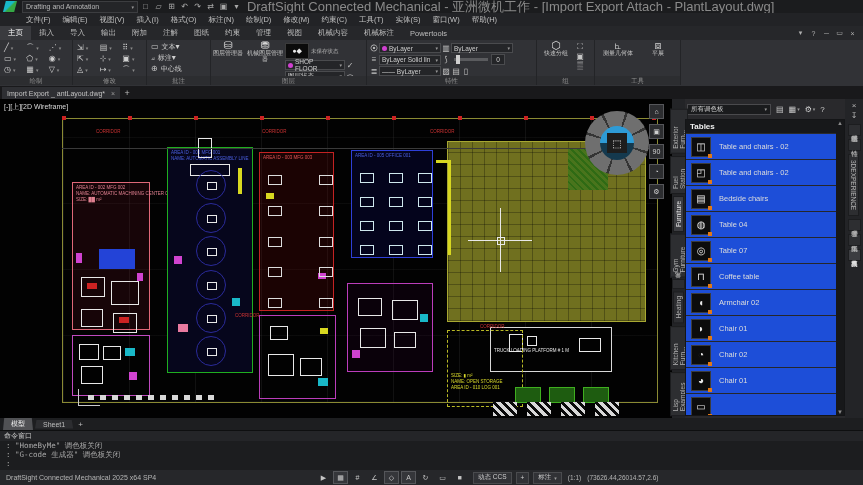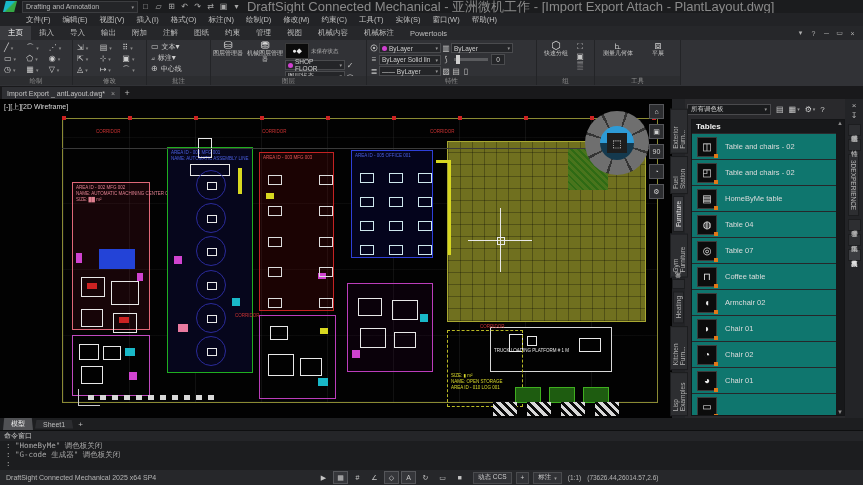--- a/index.html
+++ b/index.html
@@ -85,21 +85,21 @@
   #lstrip{width:13px;background:#232427;display:flex;flex-direction:column;align-items:center;padding-top:10px;box-sizing:border-box;}
   .ltab{writing-mode:vertical-rl;transform:rotate(180deg);font-size:6.5px;color:#b2b2b2;background:#2d2e31;
         border:1px solid #1c1d1f;padding:4px 1px;margin-bottom:2px;}
   .ltab.active{background:#3c3d41;color:#e8e8e8;}
   #pmain{width:160px;display:flex;flex-direction:column;}
   #phead{height:16px;display:flex;align-items:center;padding:2px 2px 0 2px;}
   #pcombo{width:84px;height:11px;background:#1a1b1d;border:1px solid #4a4a4d;font-size:6.5px;color:#cfcfcf;
           display:flex;align-items:center;justify-content:space-between;padding:0 3px;box-sizing:border-box;}
   .phicon{font-size:8px;color:#cfcfcf;margin-left:5px;display:flex;align-items:center;}
   .phicon .car{font-size:5px;margin-left:1px;color:#9a9a9a;}
-  #plist{flex:1;background:#0f766e;margin:2px 0 2px 6px;border:1px solid #141517;overflow:hidden;position:relative;}
+  #plist{flex:1;background:#1d4ed8;margin:2px 0 2px 0;border:1px solid #141517;overflow:hidden;position:relative;}
   .psec{font-size:8px;font-weight:bold;color:#f0f0f0;background:#17181a;padding:2px 4px;border-bottom:1px solid #2a2b2e;}
   .pitem{height:25px;display:flex;align-items:center;border-bottom:1px solid #26272a;padding-left:5px;}
   .thumb{width:18px;height:18px;background:#0c0c0c;border:1px solid #3c3c3c;position:relative;flex:none;
          display:flex;align-items:center;justify-content:center;color:#e8e8e8;font-size:10px;}
   .thumb::after{content:"";position:absolute;right:-2px;bottom:-2px;width:4px;height:4px;background:#e07818;}
   .pitem span{font-size:7.5px;color:#dcdcdc;margin-left:8px;}
   #pscroll{position:absolute;right:0;top:0;bottom:0;width:8px;background:#17181a;display:flex;flex-direction:column;justify-content:space-between;align-items:center;}
   #pscroll div{color:#8a8a8a;font-size:6px;}
   #rstrip{width:18px;background:#232427;display:flex;flex-direction:column;align-items:center;padding-top:2px;box-sizing:border-box;}
   #rstrip .sys{font-size:8px;color:#b5b5b5;height:10px;line-height:10px;}
@@ -598,21 +598,21 @@
           <div class="pitem">
             <div class="thumb">◫</div>
             <span>Table and chairs - 02</span>
           </div>
           <div class="pitem">
             <div class="thumb">◰</div>
             <span>Table and chairs - 02</span>
           </div>
           <div class="pitem">
             <div class="thumb">▤</div>
-            <span>HomeByMe table</span>
+            <span>Bedside chairs</span>
           </div>
           <div class="pitem">
             <div class="thumb">◍</div>
             <span>Table 04</span>
           </div>
           <div class="pitem">
             <div class="thumb">◎</div>
             <span>Table 07</span>
           </div>
           <div class="pitem">

